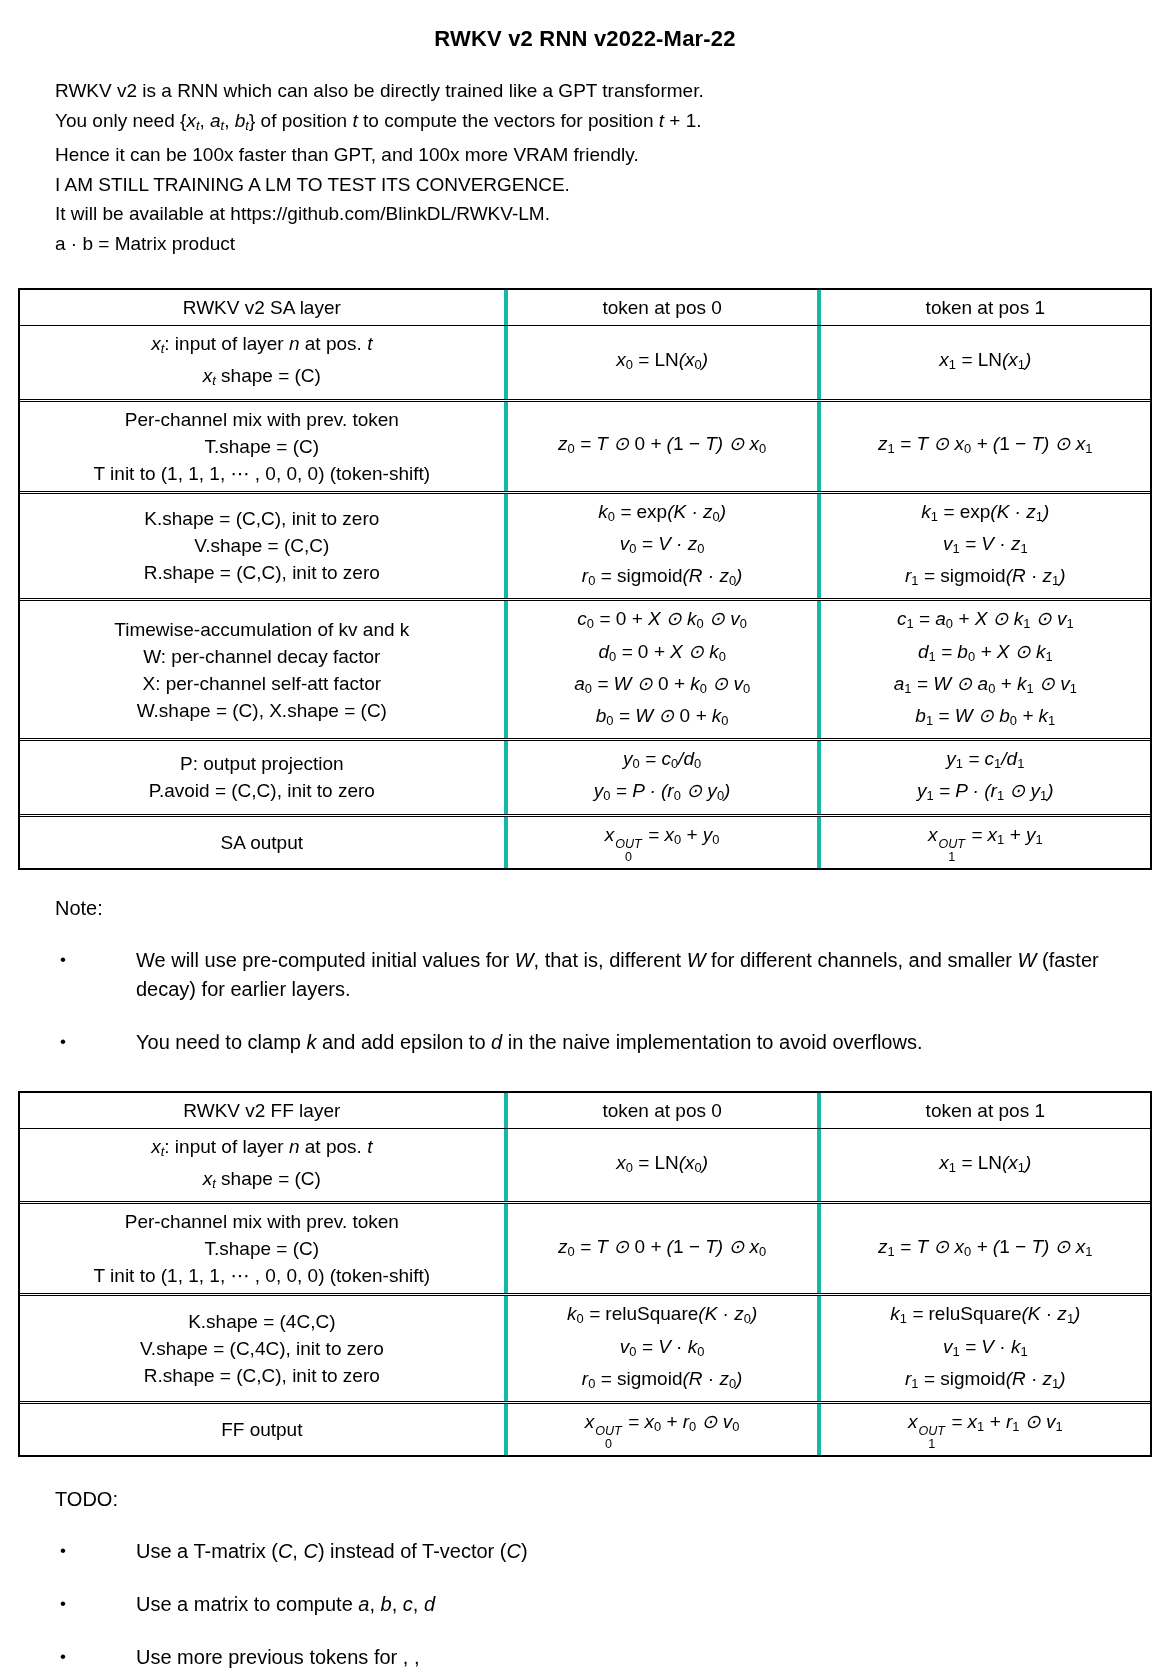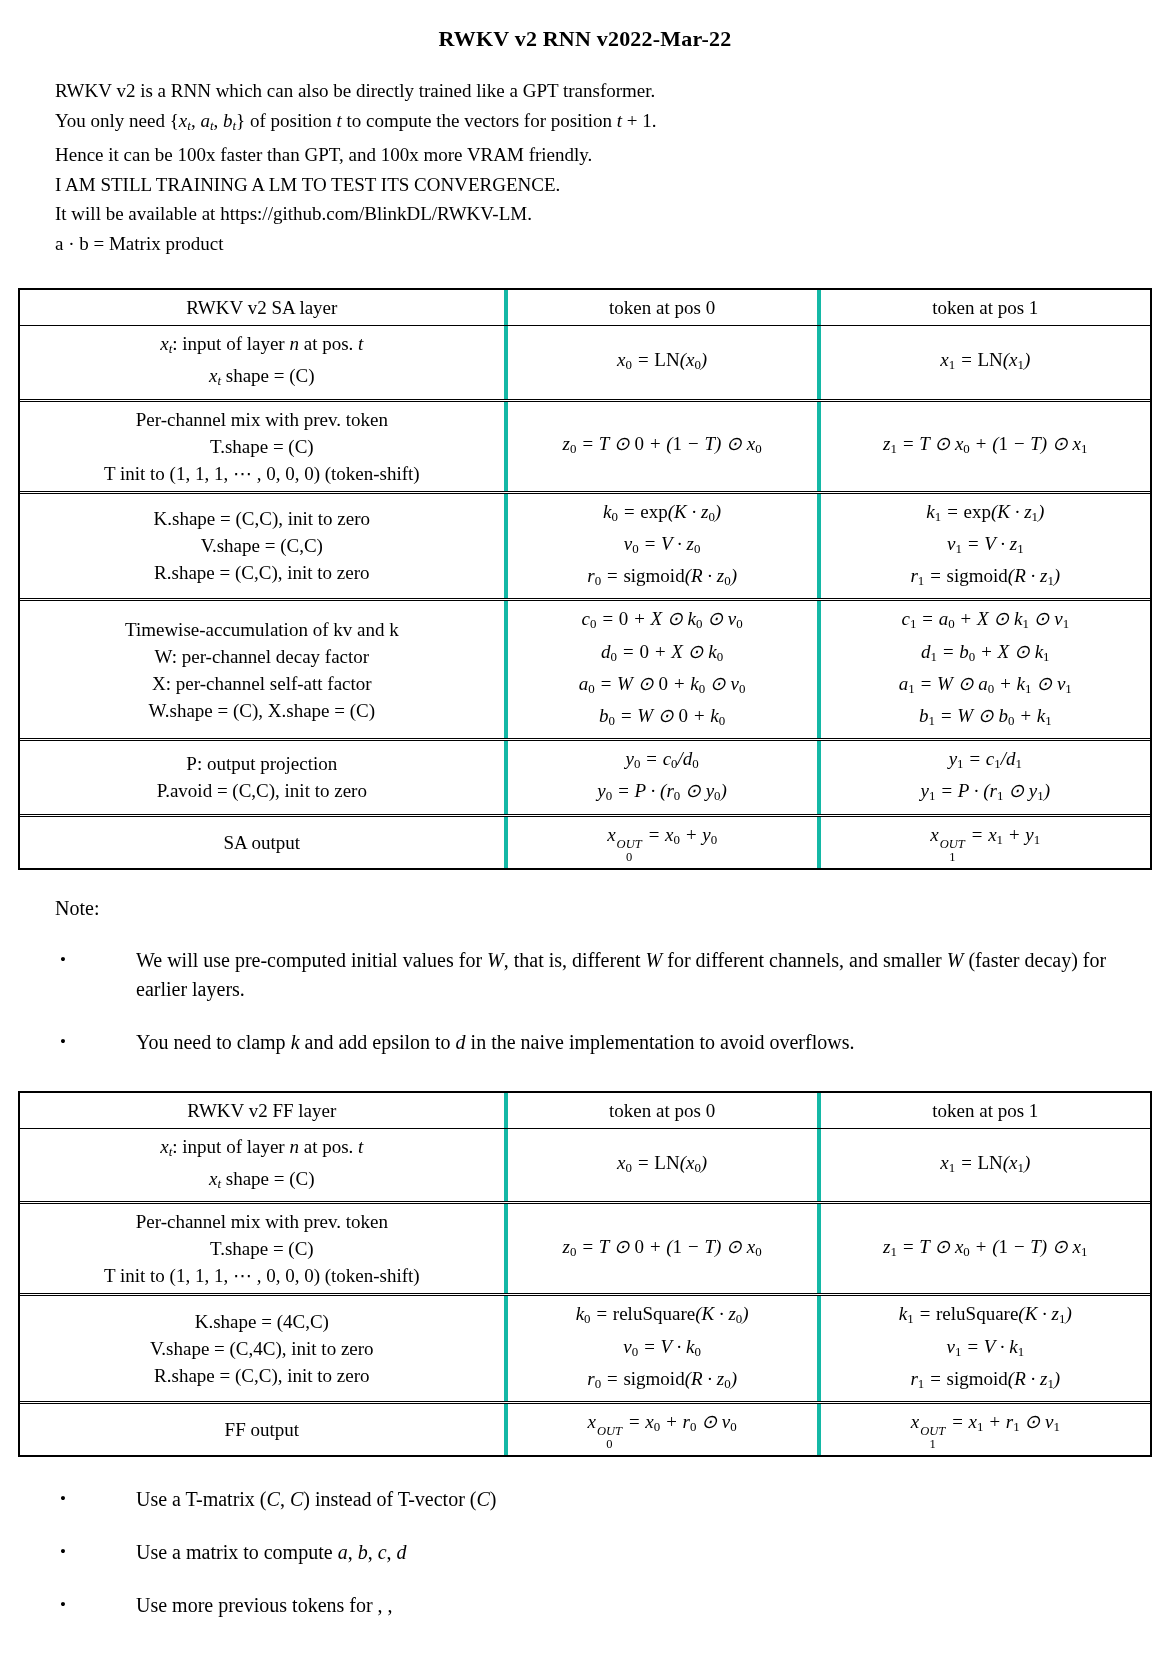--- a/index.html
+++ b/index.html
@@ -1,18 +1,18 @@
 <!DOCTYPE html>
 <html><head>
 <meta charset="utf-8">
 <style>
   html,body{margin:0;padding:0;background:#fff;}
   .page{
     width:1170px;height:1674px;background:#ffffff;color:#000;
-    font-family:Liberation Serif, serif;overflow:hidden;box-sizing:border-box;
+    font-family:Liberation Sans, sans-serif;overflow:hidden;box-sizing:border-box;
     padding-top:26px;
   }
   .title{
     font-size:22px;font-weight:bold;text-align:center;margin:0 0 24px 0;
     letter-spacing:.2px;
   }
   .intro{margin:0 30px 0 55px;font-size:19px;line-height:29.5px;}
   .intro-line{white-space:nowrap;}
   
   .rwkv-table{
@@ -235,20 +235,21 @@
         <div class="t-cell t-math t-vline">
           <div class="t-line">x<span class="stk">
               <span class="stk-sup">OUT</span>
               <span class="stk-sub">1</span>
             </span> = x<sub>1</sub> + r<sub>1</sub> ⊙ v<sub>1</sub></div>
         </div>
       </div>
     </div>
 
   <div class="section" style="margin-top:28px">
+    <div class="sec-heading">TODO:</div>
     <div class="bullet-item">
       <span class="bullet">•</span>
       <div class="bullet-text">Use a T-matrix (<span class="it">C</span>, <span class="it">C</span>) instead of T-vector (<span class="it">C</span>)</div>
     </div>
     <div class="bullet-item">
       <span class="bullet">•</span>
       <div class="bullet-text">Use a matrix to compute <span class="it">a</span>, <span class="it">b</span>, <span class="it">c</span>, <span class="it">d</span></div>
     </div>
     <div class="bullet-item">
       <span class="bullet">•</span>

